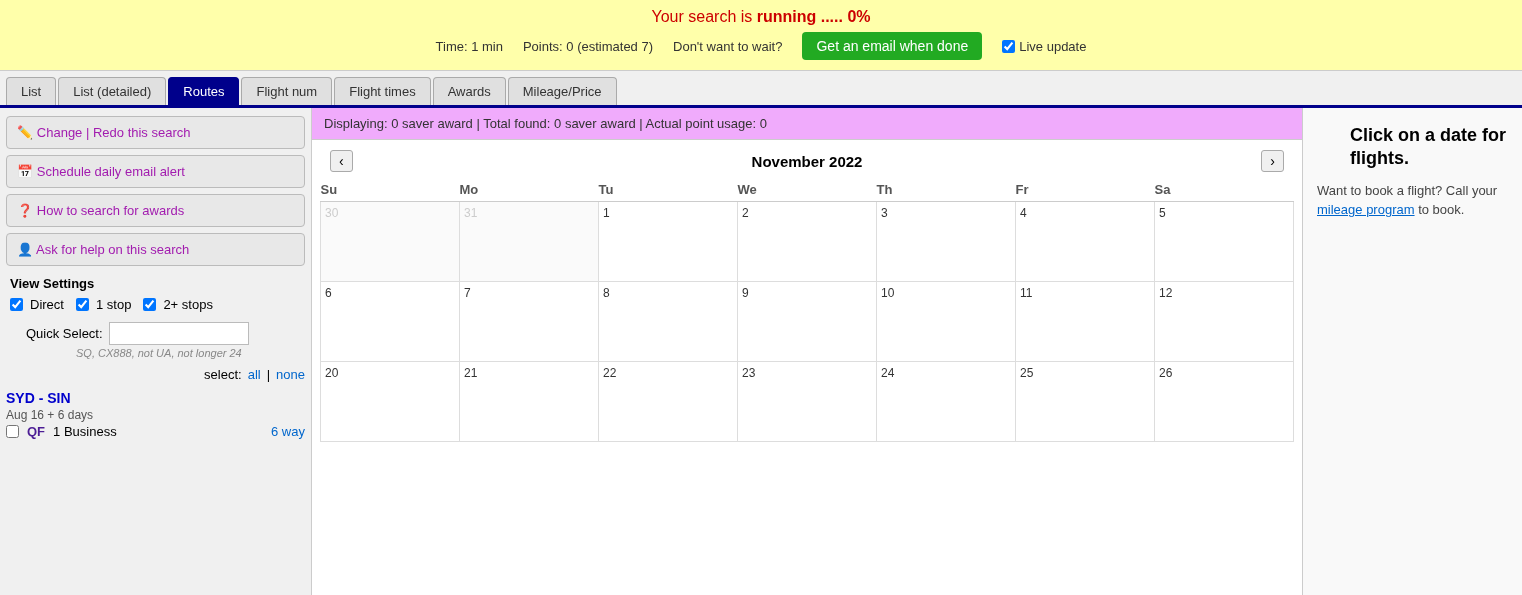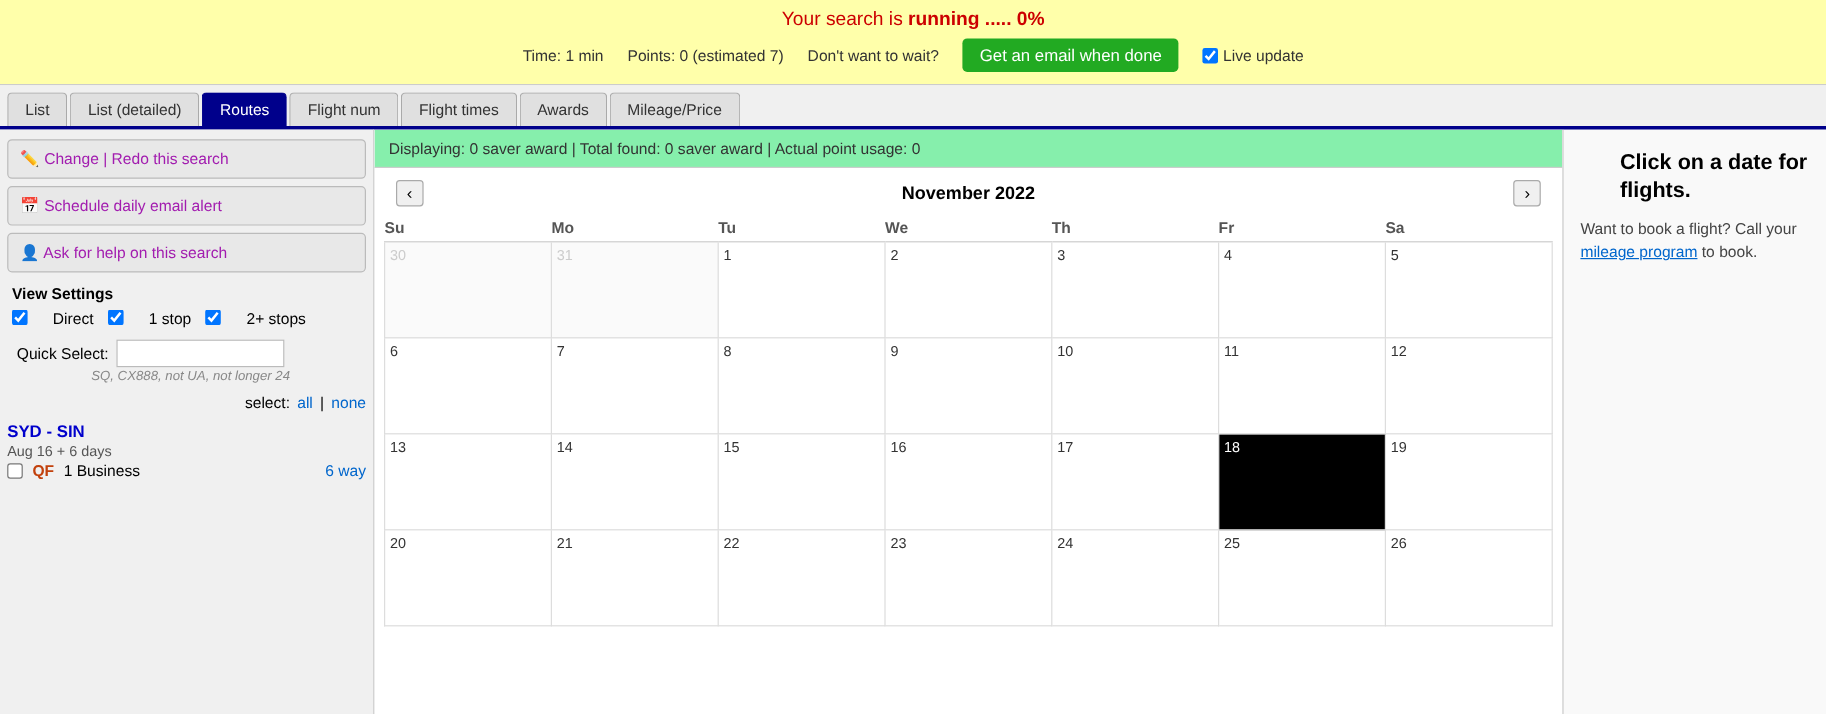--- a/index.html
+++ b/index.html
@@ -80,30 +80,30 @@
     }
     .checkboxes-row {
       display: flex;
       align-items: center;
       gap: 12px;
       margin-left: 4px;
       margin-bottom: 10px;
     }
     .check-label {
       display: flex;
-      align-items: flex-start;
-      gap: 21px;
+      align-items: center;
+      gap: 7px;
       font-size: 13px;
     }
 
     .quick-select-row {
       display: flex;
       align-items: center;
       gap: 6px;
-      margin-left: 8px;
+      margin-left: 20px;
       margin-bottom: 2px;
     }
     .quick-select-input {
       border: 1px solid #bbb;
       padding: 3px 5px;
       font-size: 13px;
       width: 140px;
     }
     .quick-select-hint {
       font-size: 11px;
@@ -133,21 +133,21 @@
       font-size: 12px;
       color: #555;
       margin-bottom: 2px;
     }
     .flight-row {
       display: flex;
       align-items: center;
       gap: 8px;
       font-size: 13px;
     }
-    .flight-row .airline { color: #c2410c; font-weight: bold; }
+    .flight-row .airline { color: #4c1d95; font-weight: bold; }
     .flight-row .way { color: #0066cc; margin-left: auto; }
 
     
     .content-area {
       flex: 1;
       display: flex;
       flex-direction: column;
       overflow: hidden;
     }
 
@@ -182,21 +182,21 @@
       display: flex;
       overflow: hidden;
     }
     .calendar-main {
       flex: 1;
       padding: 0;
       overflow: auto;
       background: white;
     }
     .display-bar {
-      background: #86efac;
+      background: #f0abfc;
       border-bottom: 1px solid #ccc;
       padding: 8px 12px;
       font-size: 13px;
       color: #333;
     }
 
     .calendar-wrapper {
       padding: 4px 8px;
     }
     .cal-nav {
@@ -301,20 +301,21 @@
   <div class="tab">Flight times</div>
   <div class="tab">Awards</div>
   <div class="tab">Mileage/Price</div>
 </div>
 
 <div class="main-layout">
 
   <div class="sidebar">
     <button class="sidebar-btn">✏️ Change | Redo this search</button>
     <button class="sidebar-btn">📅 Schedule daily email alert</button>
+    <button class="sidebar-btn">❓ How to search for awards</button>
     <button class="sidebar-btn">👤 Ask for help on this search</button>
 
     <div class="view-settings-title">View Settings</div>
     <div class="checkboxes-row">
       <label class="check-label">
         <input type="checkbox" checked="" style="">
         <span>Direct</span>
       </label>
       <label class="check-label">
         <input type="checkbox" checked="" style="">
@@ -386,29 +387,20 @@
                 <tr>
                   <td class="current-month">6</td>
                   <td class="current-month">7</td>
                   <td class="current-month">8</td>
                   <td class="current-month">9</td>
                   <td class="current-month">10</td>
                   <td class="current-month">11</td>
                   <td class="current-month">12</td>
                 </tr>
                 <tr>
-                  <td class="current-month">13</td>
-                  <td class="current-month">14</td>
-                  <td class="current-month">15</td>
-                  <td class="current-month">16</td>
-                  <td class="current-month">17</td>
-                  <td class="today" style="background: rgb(0, 0, 0); color: rgb(255, 255, 255);">18</td>
-                  <td class="current-month">19</td>
-                </tr>
-                <tr>
                   <td class="current-month">20</td>
                   <td class="current-month">21</td>
                   <td class="current-month">22</td>
                   <td class="current-month">23</td>
                   <td class="current-month">24</td>
                   <td class="current-month">25</td>
                   <td class="current-month">26</td>
                 </tr>
               </tbody>
           </table>

